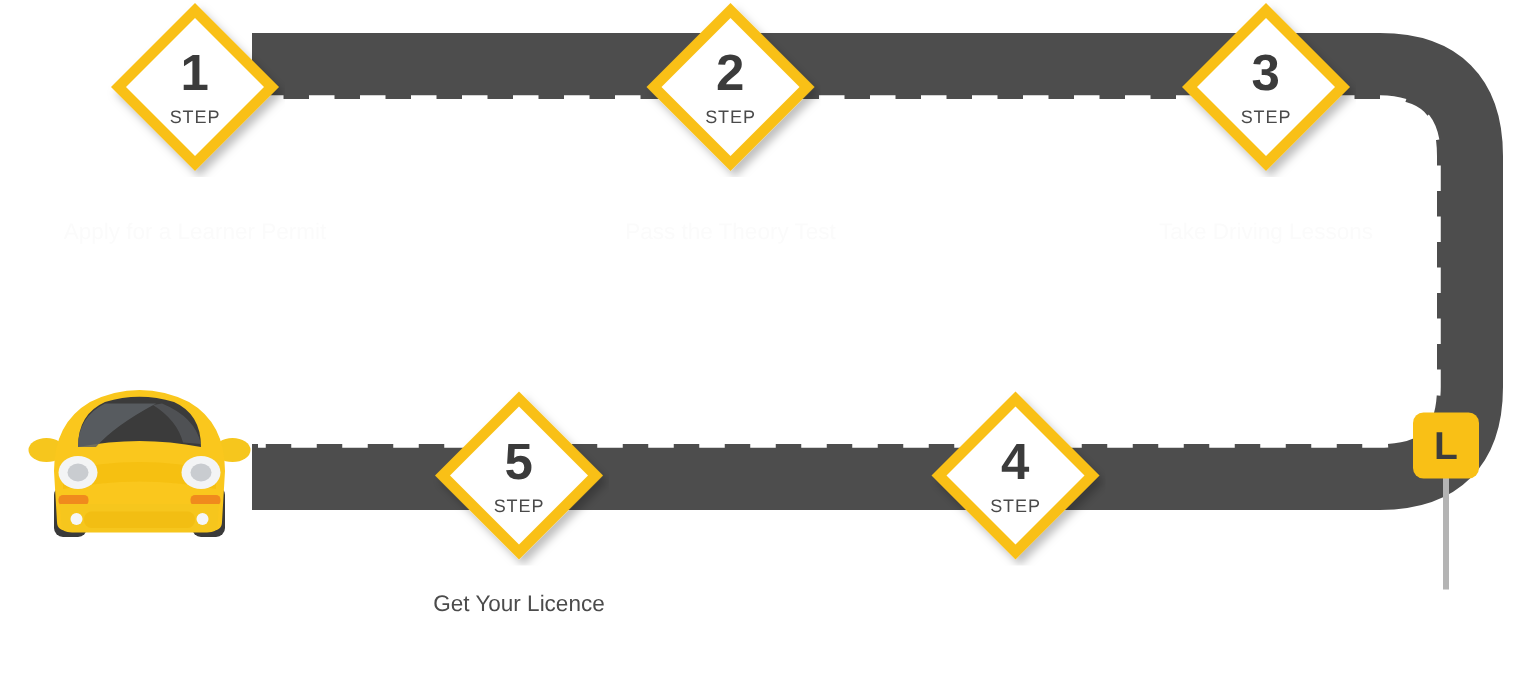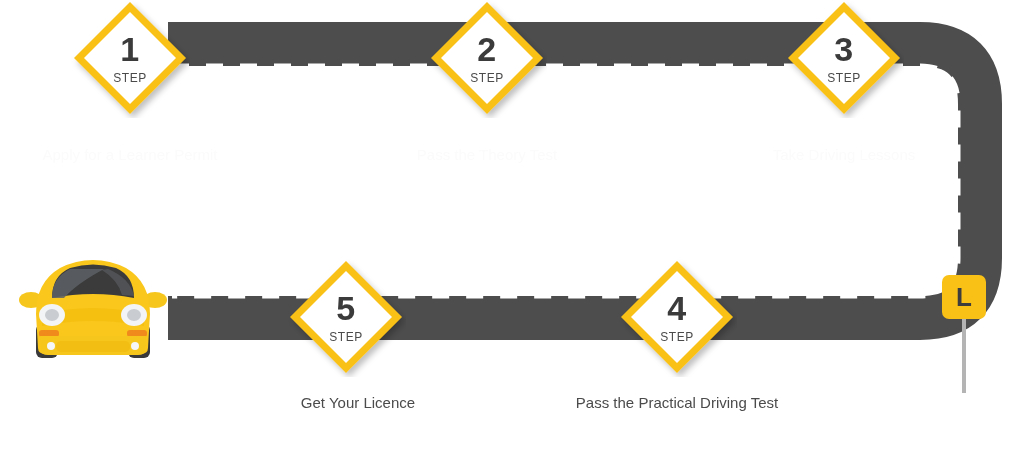--- a/index.html
+++ b/index.html
@@ -264,40 +264,37 @@
         </filter>
       </defs>
       <polygon points="60,4 116,60 60,116 4,60" fill="#f9c016" filter="url(#d4)"></polygon>
       <polygon points="60,14 106,60 60,106 14,60" fill="#ffffff"></polygon>
     </svg>
     <div class="step-content">
       <div class="step-num">4</div>
       <div class="step-word">STEP</div>
     </div>
   </div>
-  <div class="caption caption-strong" style="left:537px; top:394px; width:280px;">
-    <div>Pass the Practical Driving Test</div>
-  </div>
 
   <div class="step-badge" style="left:286px; top:257px;">
     <svg class="step-diamond" viewBox="0 0 120 120">
       <defs>
         <filter id="d5" x="-20%" y="-20%" width="150%" height="150%">
           <feDropShadow dx="3" dy="4" stdDeviation="3" flood-color="#000" flood-opacity="0.25"></feDropShadow>
         </filter>
       </defs>
       <polygon points="60,4 116,60 60,116 4,60" fill="#f9c016" filter="url(#d5)"></polygon>
       <polygon points="60,14 106,60 60,106 14,60" fill="#ffffff"></polygon>
     </svg>
     <div class="step-content">
       <div class="step-num">5</div>
       <div class="step-word">STEP</div>
     </div>
   </div>
-  <div class="caption caption-strong" style="left:238px; top:394px; width:240px;">
+  <div class="caption caption-strong" style="left:226px; top:394px; width:240px;">
     <div>Get Your Licence</div>
   </div>
 
   <div class="lplate">
     <div class="lplate-pole"></div>
     <div class="lplate-sign">
       <span class="lplate-letter">L</span>
     </div>
   </div>
 

